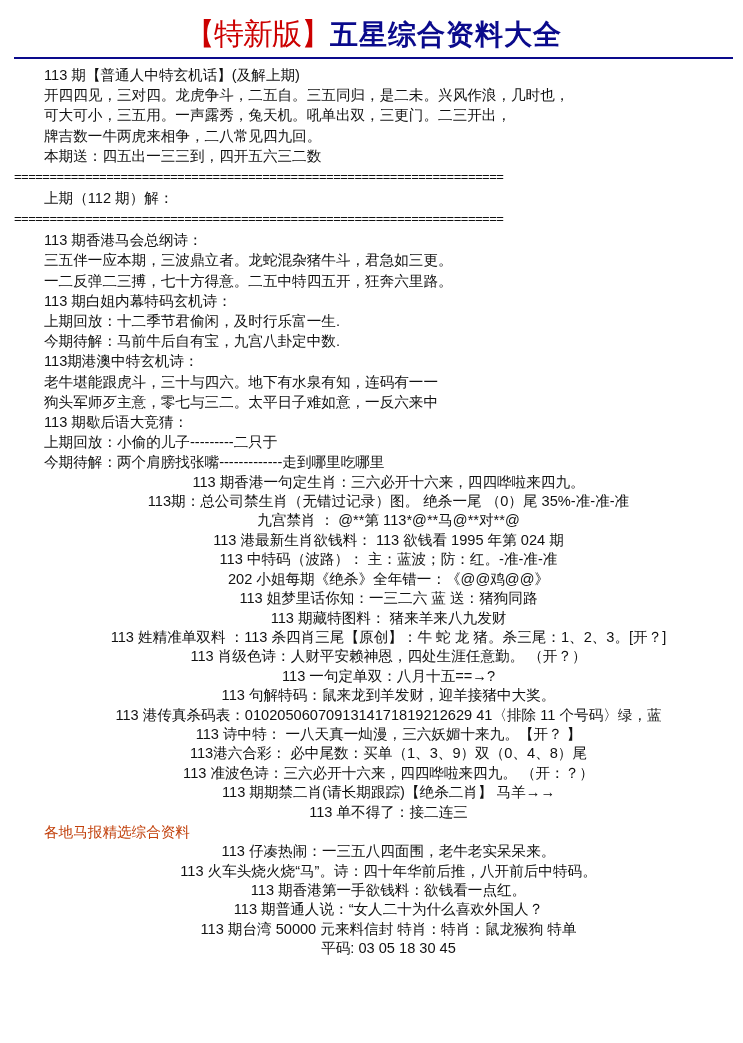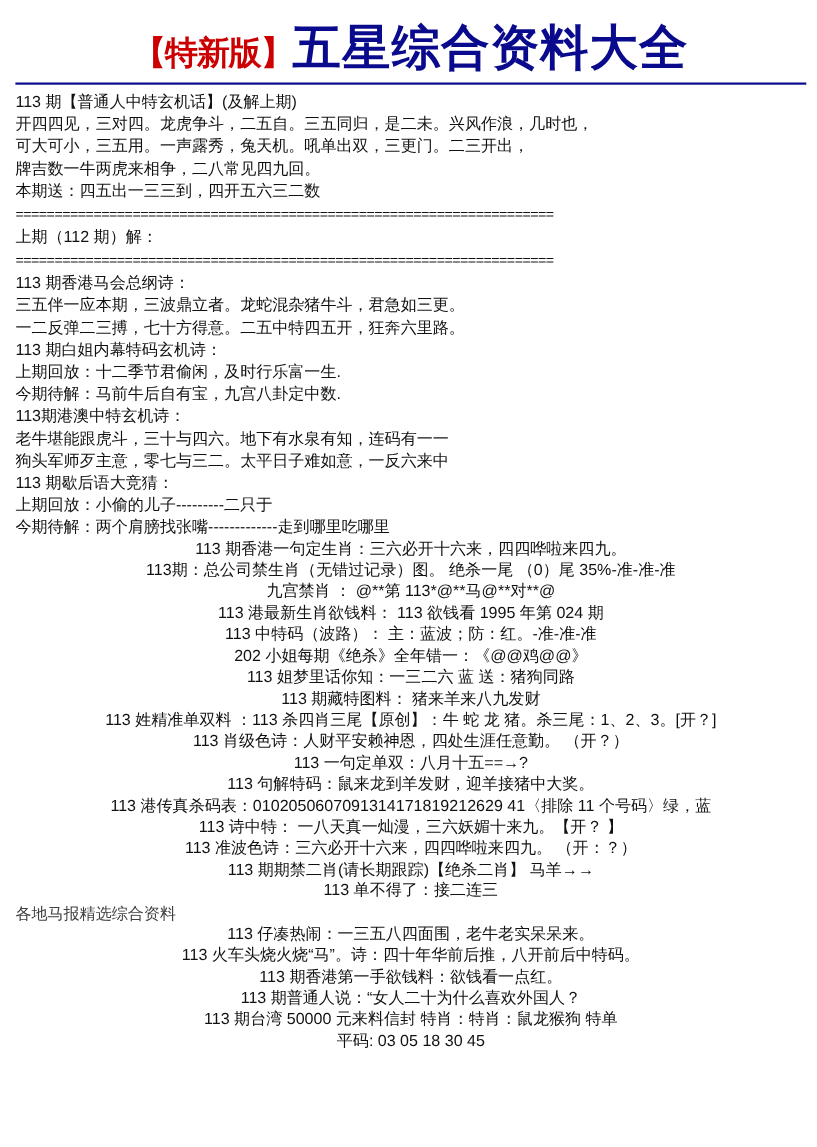--- a/index.html
+++ b/index.html
@@ -22,55 +22,56 @@
     position: relative;
   }
   .title-bar {
     text-align: center;
     margin: 8px 0 2px 0;
     white-space: nowrap;
   }
   .title-prefix {
     color: #cc0000;
     font-size: 30px;
-    font-weight: bold;
+    font-weight: normal;
     letter-spacing: -1px;
     vertical-align: baseline;
   }
   .title-main {
     color: #0a0a8c;
-    font-size: 44px;
+    font-size: 28px;
     font-weight: bold;
     letter-spacing: 1px;
     vertical-align: baseline;
   }
   .title-rule {
     border: none;
     border-top: 2px solid #0a0a8c;
     margin: 2px 0 6px 0;
   }
   .body-text {
     font-size: 14.6px;
     line-height: 20.2px;
     color: #111111;
   }
   .line {
     white-space: nowrap;
     overflow: hidden;
+    margin-left: 30px;
   }
   .sep {
     font-size: 13px;
     line-height: 16px;
     letter-spacing: -0.5px;
     color: #111;
     white-space: nowrap;
     overflow: hidden;
   }
   .blue {
-    color: #404040;
+    color: #c2410c;
   }
   .gap-sm { height: 3px; }
   .tight { line-height: 19.4px; text-align: center; }
 </style>
 </head>
 <body>
 
 <div class="page">
 
   <div class="title-bar">
@@ -128,20 +129,21 @@
       <div class="line">113 中特码（波路）：  主：蓝波；防：红。-准-准-准</div>
       <div class="line">202 小姐每期《绝杀》全年错一：《@@鸡@@》</div>
       <div class="line">113 姐梦里话你知：一三二六 蓝  送：猪狗同路</div>
       <div class="line">113 期藏特图料：  猪来羊来八九发财</div>
       <div class="line">113 姓精准单双料  ：113 杀四肖三尾【原创】：牛  蛇  龙  猪。杀三尾：1、2、3。[开？]</div>
       <div class="line">113 肖级色诗：人财平安赖神恩，四处生涯任意勤。    （开？）</div>
       <div class="line">113 一句定单双：八月十五==→?</div>
       <div class="line">113 句解特码：鼠来龙到羊发财，迎羊接猪中大奖。</div>
       <div class="line">113 港传真杀码表：0102050607091314171819212629 41〈排除 11 个号码〉绿，蓝</div>
       <div class="line">113 诗中特：       一八天真一灿漫，三六妖媚十来九。【开？ 】</div>
+      <div class="line">113港六合彩：   必中尾数：买单（1、3、9）双（0、4、8）尾</div>
       <div class="line">113 准波色诗：三六必开十六来，四四哗啦来四九。                    （开：？）</div>
       <div class="line">113 期期禁二肖(请长期跟踪)【绝杀二肖】 马羊→→</div>
       <div class="line">113 单不得了：接二连三</div>
     </div>
 
     <div class="line blue">各地马报精选综合资料</div>
 
     <div class="tight">
       <div class="line">113 仔凑热闹：一三五八四面围，老牛老实呆呆来。</div>
       <div class="line">113 火车头烧火烧“马”。诗：四十年华前后推，八开前后中特码。</div>

